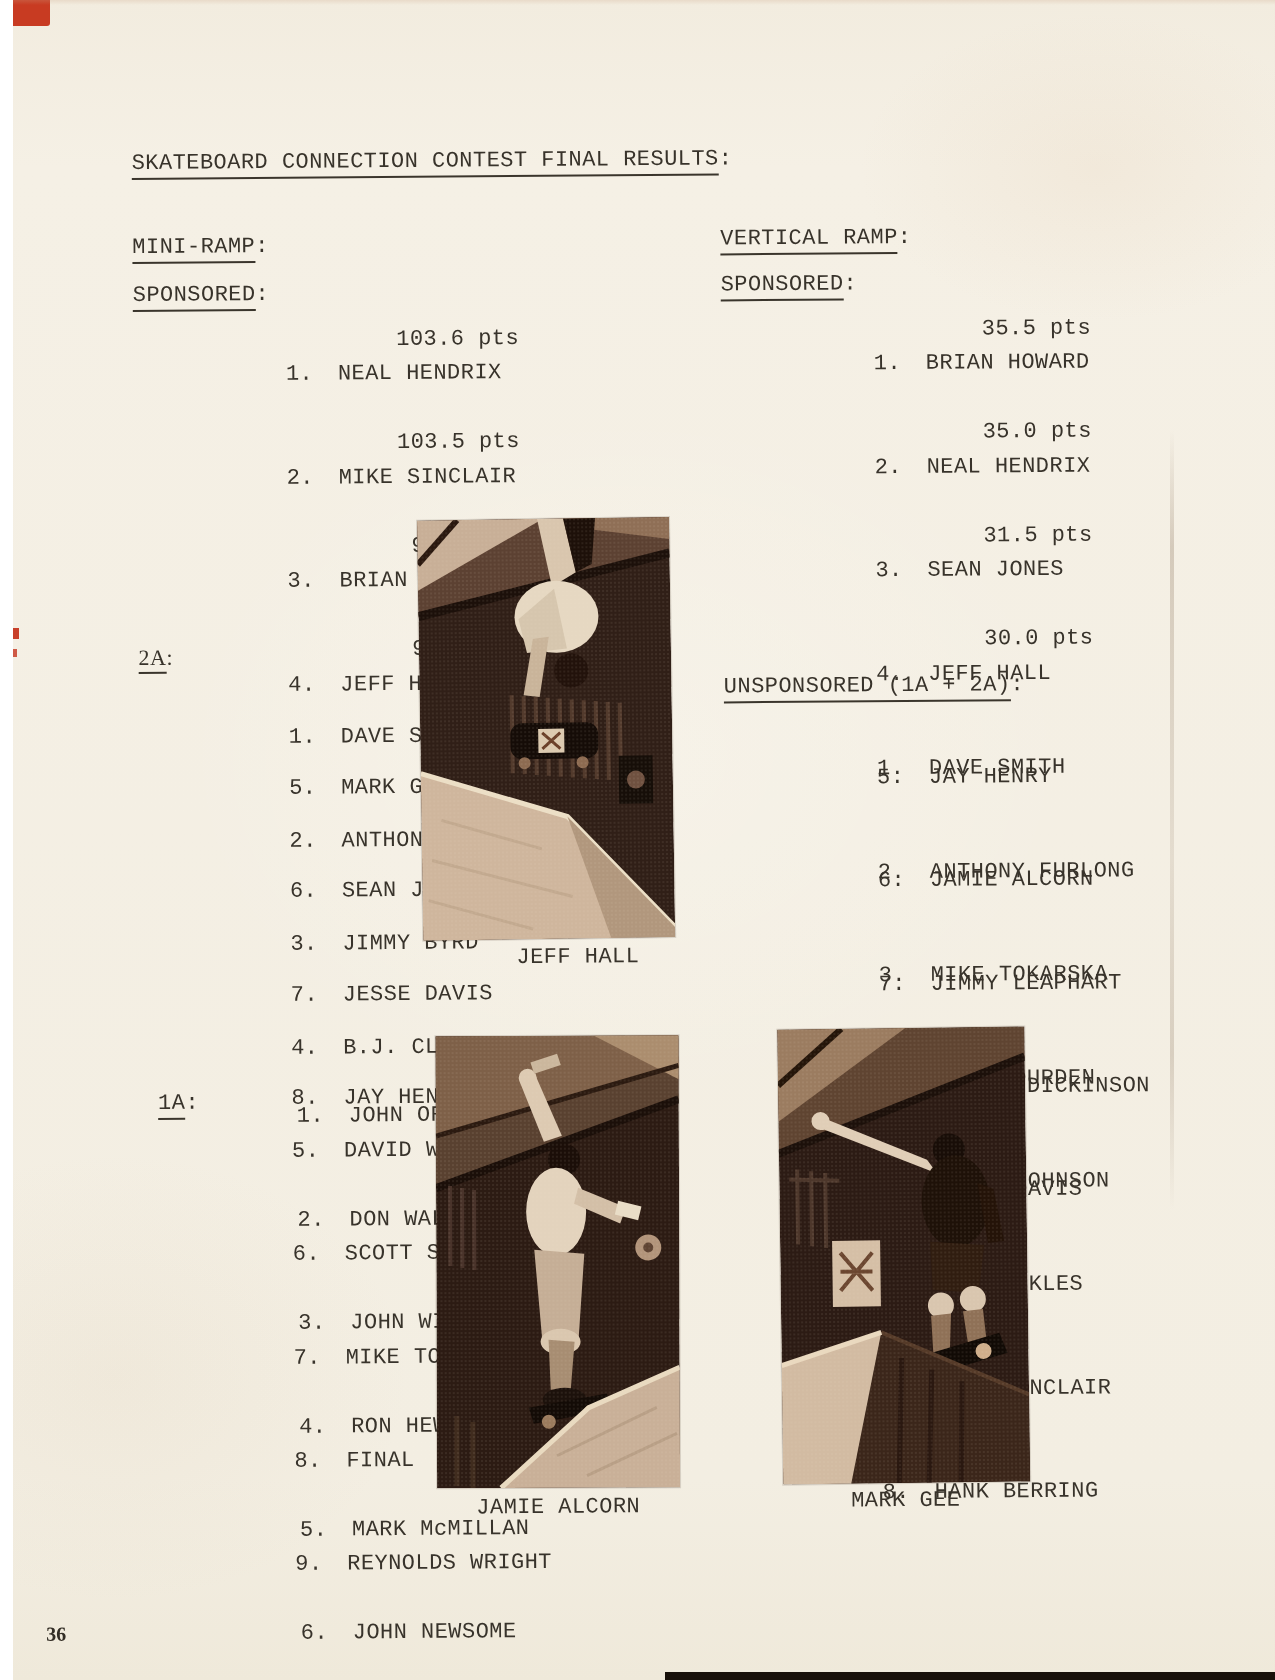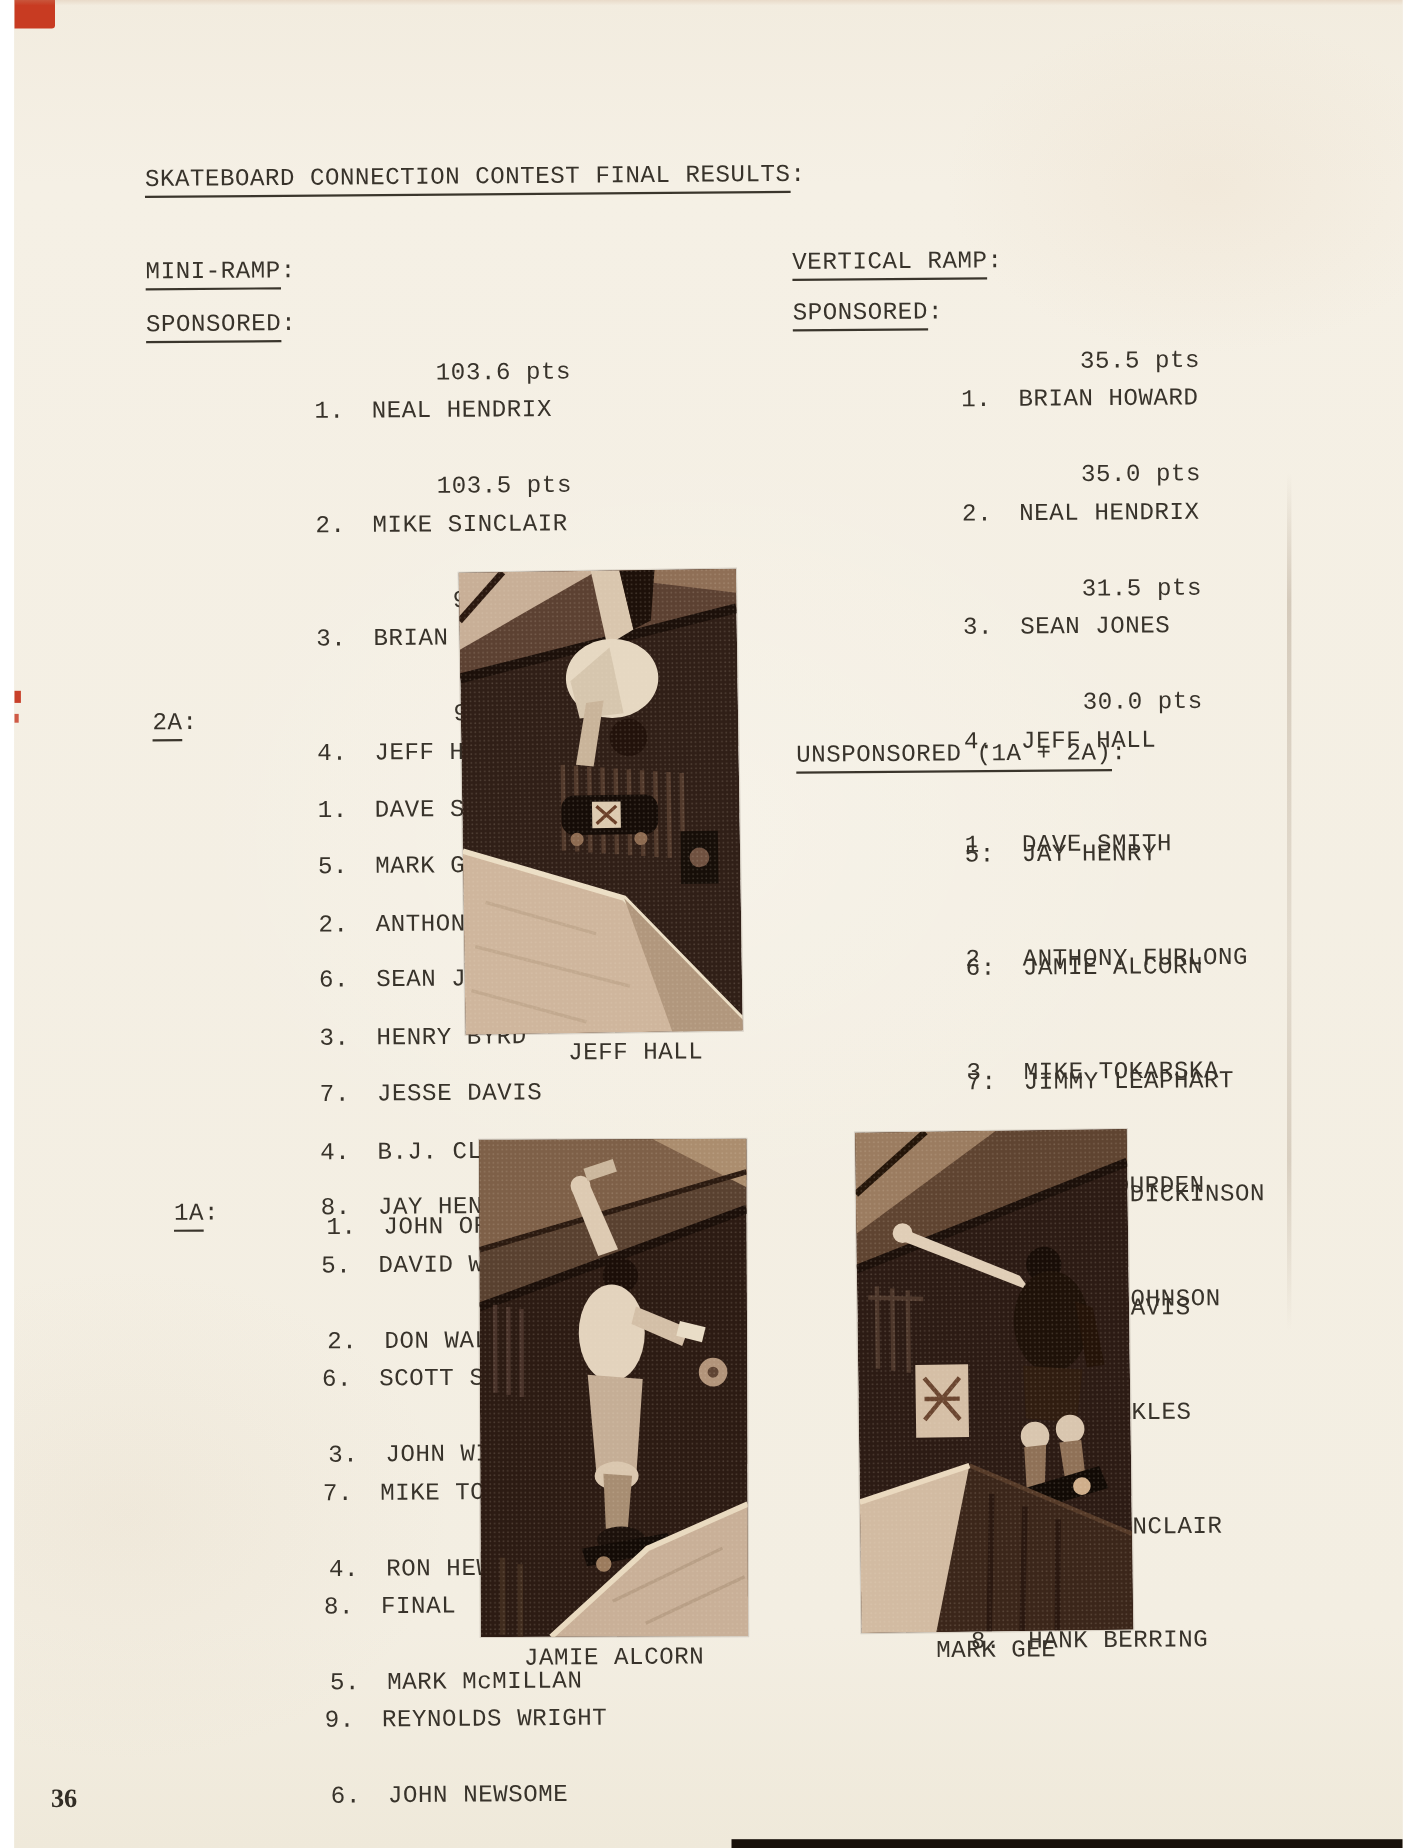--- a/index.html
+++ b/index.html
@@ -26,21 +26,21 @@
 
   ul.results { position:absolute; margin:0; padding:0; list-style:none; }
   ul.results li { position:relative; line-height:34.45px; font-size:22px; letter-spacing:0.45px; white-space:pre; }
   ul.results .rank { display:inline-block; width:52px; }
   ul.results .pts  { position:absolute; right:0; top:0; }
 
   .title            { left:124px; top:146px; }
   .h-miniramp       { left:124px; top:230px; }
   .h-sponsored-l    { left:124px; top:278px; }
   .list-mini-spon   { left:140px; top:321px; width:370px; }
-  .h-2a             { left:127px; top:640px; }
+  .h-2a             { left:127px; top:640px;font-family:Liberation Serif, serif; }
   .list-2a          { left:140px; top:684px; width:370px; }
   .h-1a             { left:143px; top:1086px; }
   .list-1a          { left:145px; top:1063px; width:370px; }
 
   .h-vertramp       { left:712px; top:226px; }
   .h-sponsored-r    { left:712px; top:272px; }
   .list-vert-spon   { left:728px; top:315px; width:354px; }
   .h-unsponsored    { left:712px; top:674px; }
   .list-unspon      { left:728px; top:720px; width:354px; }
 
@@ -51,21 +51,21 @@
   .photo3 { left:764px; top:1030px; width:247px; height:455px; transform:rotate(-0.3deg); }
 
   .caption { position:absolute; font-size:22px; letter-spacing:0.45px; text-align:center; white-space:pre; }
   .cap1 { left:438px; top:944px;  width:252px; }
   .cap2 { left:414px; top:1494px; width:252px; }
   .cap3 { left:764px; top:1490px; width:247px; }
 
   .page-number {
     position:absolute; left:27px; top:1618px;
     font-family:"Liberation Serif","DejaVu Serif",serif;
-    font-weight:bold; font-size:24px; color:#322d25;
+    font-weight:bold; font-size:20px; color:#322d25;
   }
 
   
   .red-corner { position:absolute; left:0; top:0; width:37px; height:26px; background:#c83b22; border-radius:0 0 3px 0; }
   .red-mark-1 { position:absolute; left:0; top:628px; width:6px; height:11px; background:#c8402a; }
   .red-mark-2 { position:absolute; left:0; top:649px; width:4px; height:8px; background:#c8402a; opacity:0.85; }
   .bottom-strip { position:absolute; left:652px; right:0; top:1672px; height:8px; background:#18110a; }
   .right-crease {
     position:absolute; left:1157px; top:430px; width:4px; height:780px;
     background:linear-gradient(180deg, transparent, rgba(130,105,80,0.28) 15%, rgba(130,105,80,0.14) 55%, rgba(130,105,80,0.24) 80%, transparent);
@@ -133,21 +133,21 @@
 
         <li class="row">
           <span class="rank">1.</span><span class="name">DAVE SMITH</span>
         </li>
 
         <li class="row">
           <span class="rank">2.</span><span class="name">ANTHONY FURLONG</span>
         </li>
 
         <li class="row">
-          <span class="rank">3.</span><span class="name">HENRY BYRD</span>
+          <span class="rank">3.</span><span class="name">JIMMY BYRD</span>
         </li>
 
         <li class="row">
           <span class="rank">4.</span><span class="name">B.J. CLIFFORD</span>
         </li>
 
         <li class="row">
           <span class="rank">5.</span><span class="name">DAVID WALKER</span>
         </li>
 

